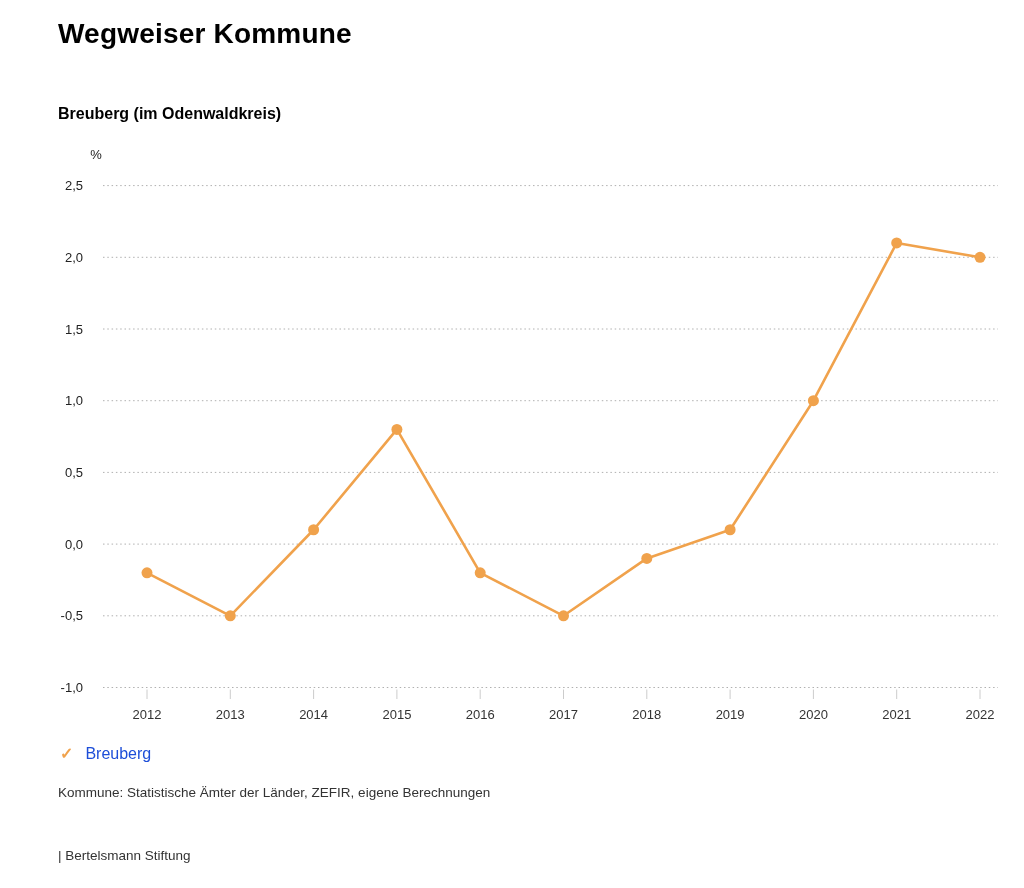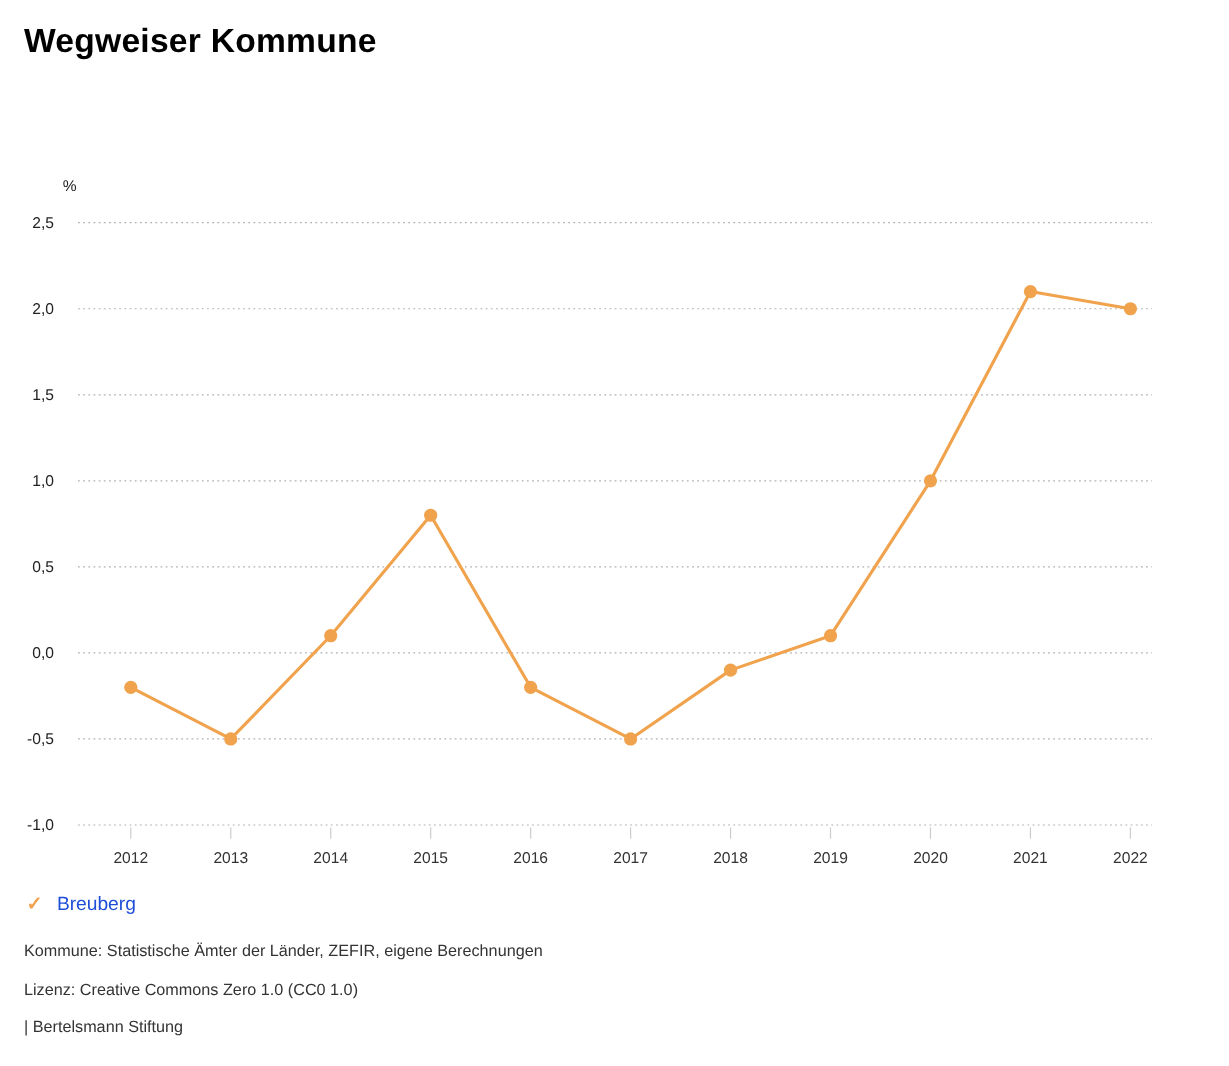--- a/index.html
+++ b/index.html
@@ -7,20 +7,21 @@
     padding: 0;
     background: #ffffff;
     font-family: "Liberation Sans", sans-serif;
   }
   .page {
     position: relative;
     width: 960px;
     height: 888px;
     background: #ffffff;
     overflow: hidden;
+    margin-left: 38px;
   }
   .page-title {
     position: absolute;
     top: 18px;
     left: 20px;
     margin: 0;
     font-size: 28px;
     font-weight: bold;
     color: #000000;
     letter-spacing: 0.2px;
@@ -81,20 +82,21 @@
   .footer-source { top: 785px; }
   .footer-license { top: 817px; }
   .footer-attribution { top: 848px; text-align: center; }
 </style>
 </head>
 <body>
 
 <div class="page">
 
   <h1 class="page-title">Wegweiser Kommune</h1>
+  <h3 class="chart-region">Breuberg (im Odenwaldkreis)</h3>
 
   <svg id="chart-svg" width="1024" height="735">
       <text x="58" y="159" text-anchor="middle" font-size="13" fill="#222222">%</text>
       <line x1="65" y1="185.59999999999997" x2="990" y2="185.59999999999997" stroke="#b0b0b0" stroke-width="1" stroke-dasharray="1.5,2.8"></line>
       <text x="45" y="190.09999999999997" text-anchor="end" font-size="13" fill="#222222">2,5</text>
       <line x1="65" y1="257.29999999999995" x2="990" y2="257.29999999999995" stroke="#b0b0b0" stroke-width="1" stroke-dasharray="1.5,2.8"></line>
       <text x="45" y="261.79999999999995" text-anchor="end" font-size="13" fill="#222222">2,0</text>
       <line x1="65" y1="329" x2="990" y2="329" stroke="#b0b0b0" stroke-width="1" stroke-dasharray="1.5,2.8"></line>
       <text x="45" y="333.5" text-anchor="end" font-size="13" fill="#222222">1,5</text>
       <line x1="65" y1="400.7" x2="990" y2="400.7" stroke="#b0b0b0" stroke-width="1" stroke-dasharray="1.5,2.8"></line>
@@ -142,16 +144,15 @@
       <circle cx="858.6999999999999" cy="242.95999999999998" r="5.5" fill="#F0A24C"></circle>
       <circle cx="942" cy="257.29999999999995" r="5.5" fill="#F0A24C"></circle>
     </svg>
 
   <div class="legend">
     <span class="legend-check" style="color: rgb(240, 162, 76);">✓</span>
     <span class="legend-label">Breuberg</span>
   </div>
 
   <div class="footer-line footer-source">Kommune: Statistische Ämter der Länder, ZEFIR, eigene Berechnungen</div>
-  <div class="footer-line footer-license">Lizenz: Creative Commons Zero 1.0 (CC0 1.0)</div>
   <div class="footer-line footer-attribution">| Bertelsmann Stiftung</div>
 
 </div>
 
 </body></html>

